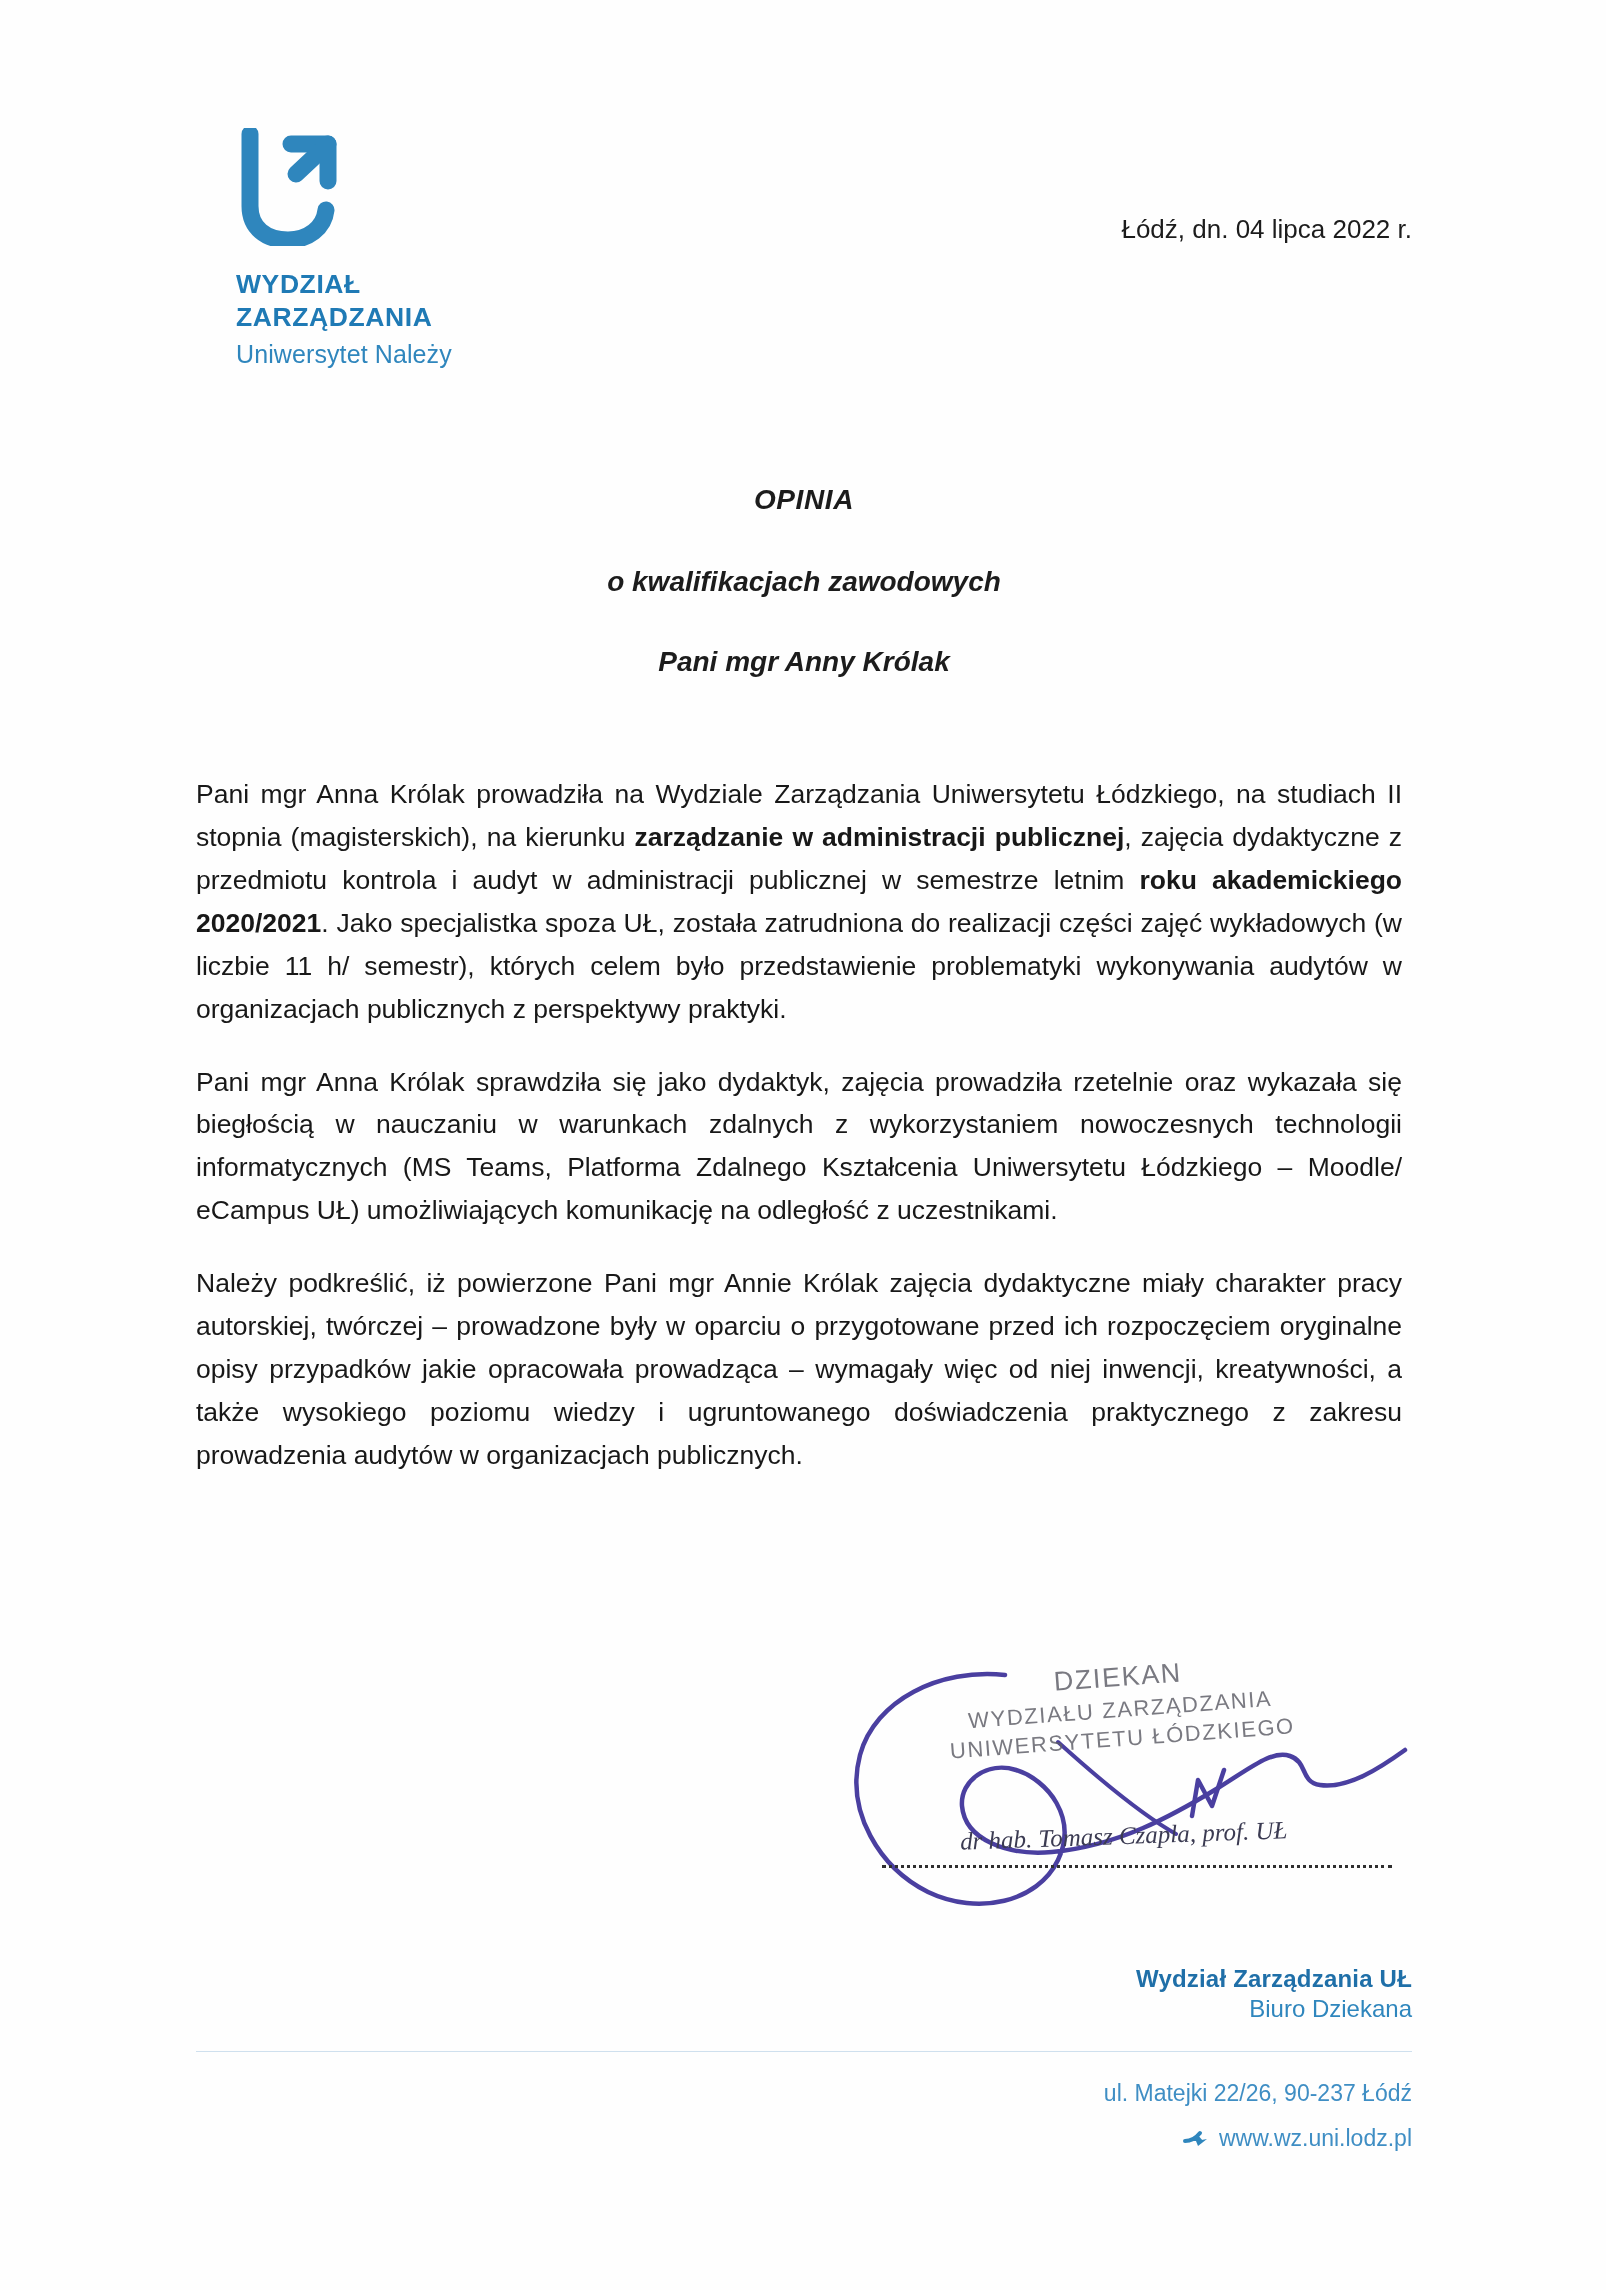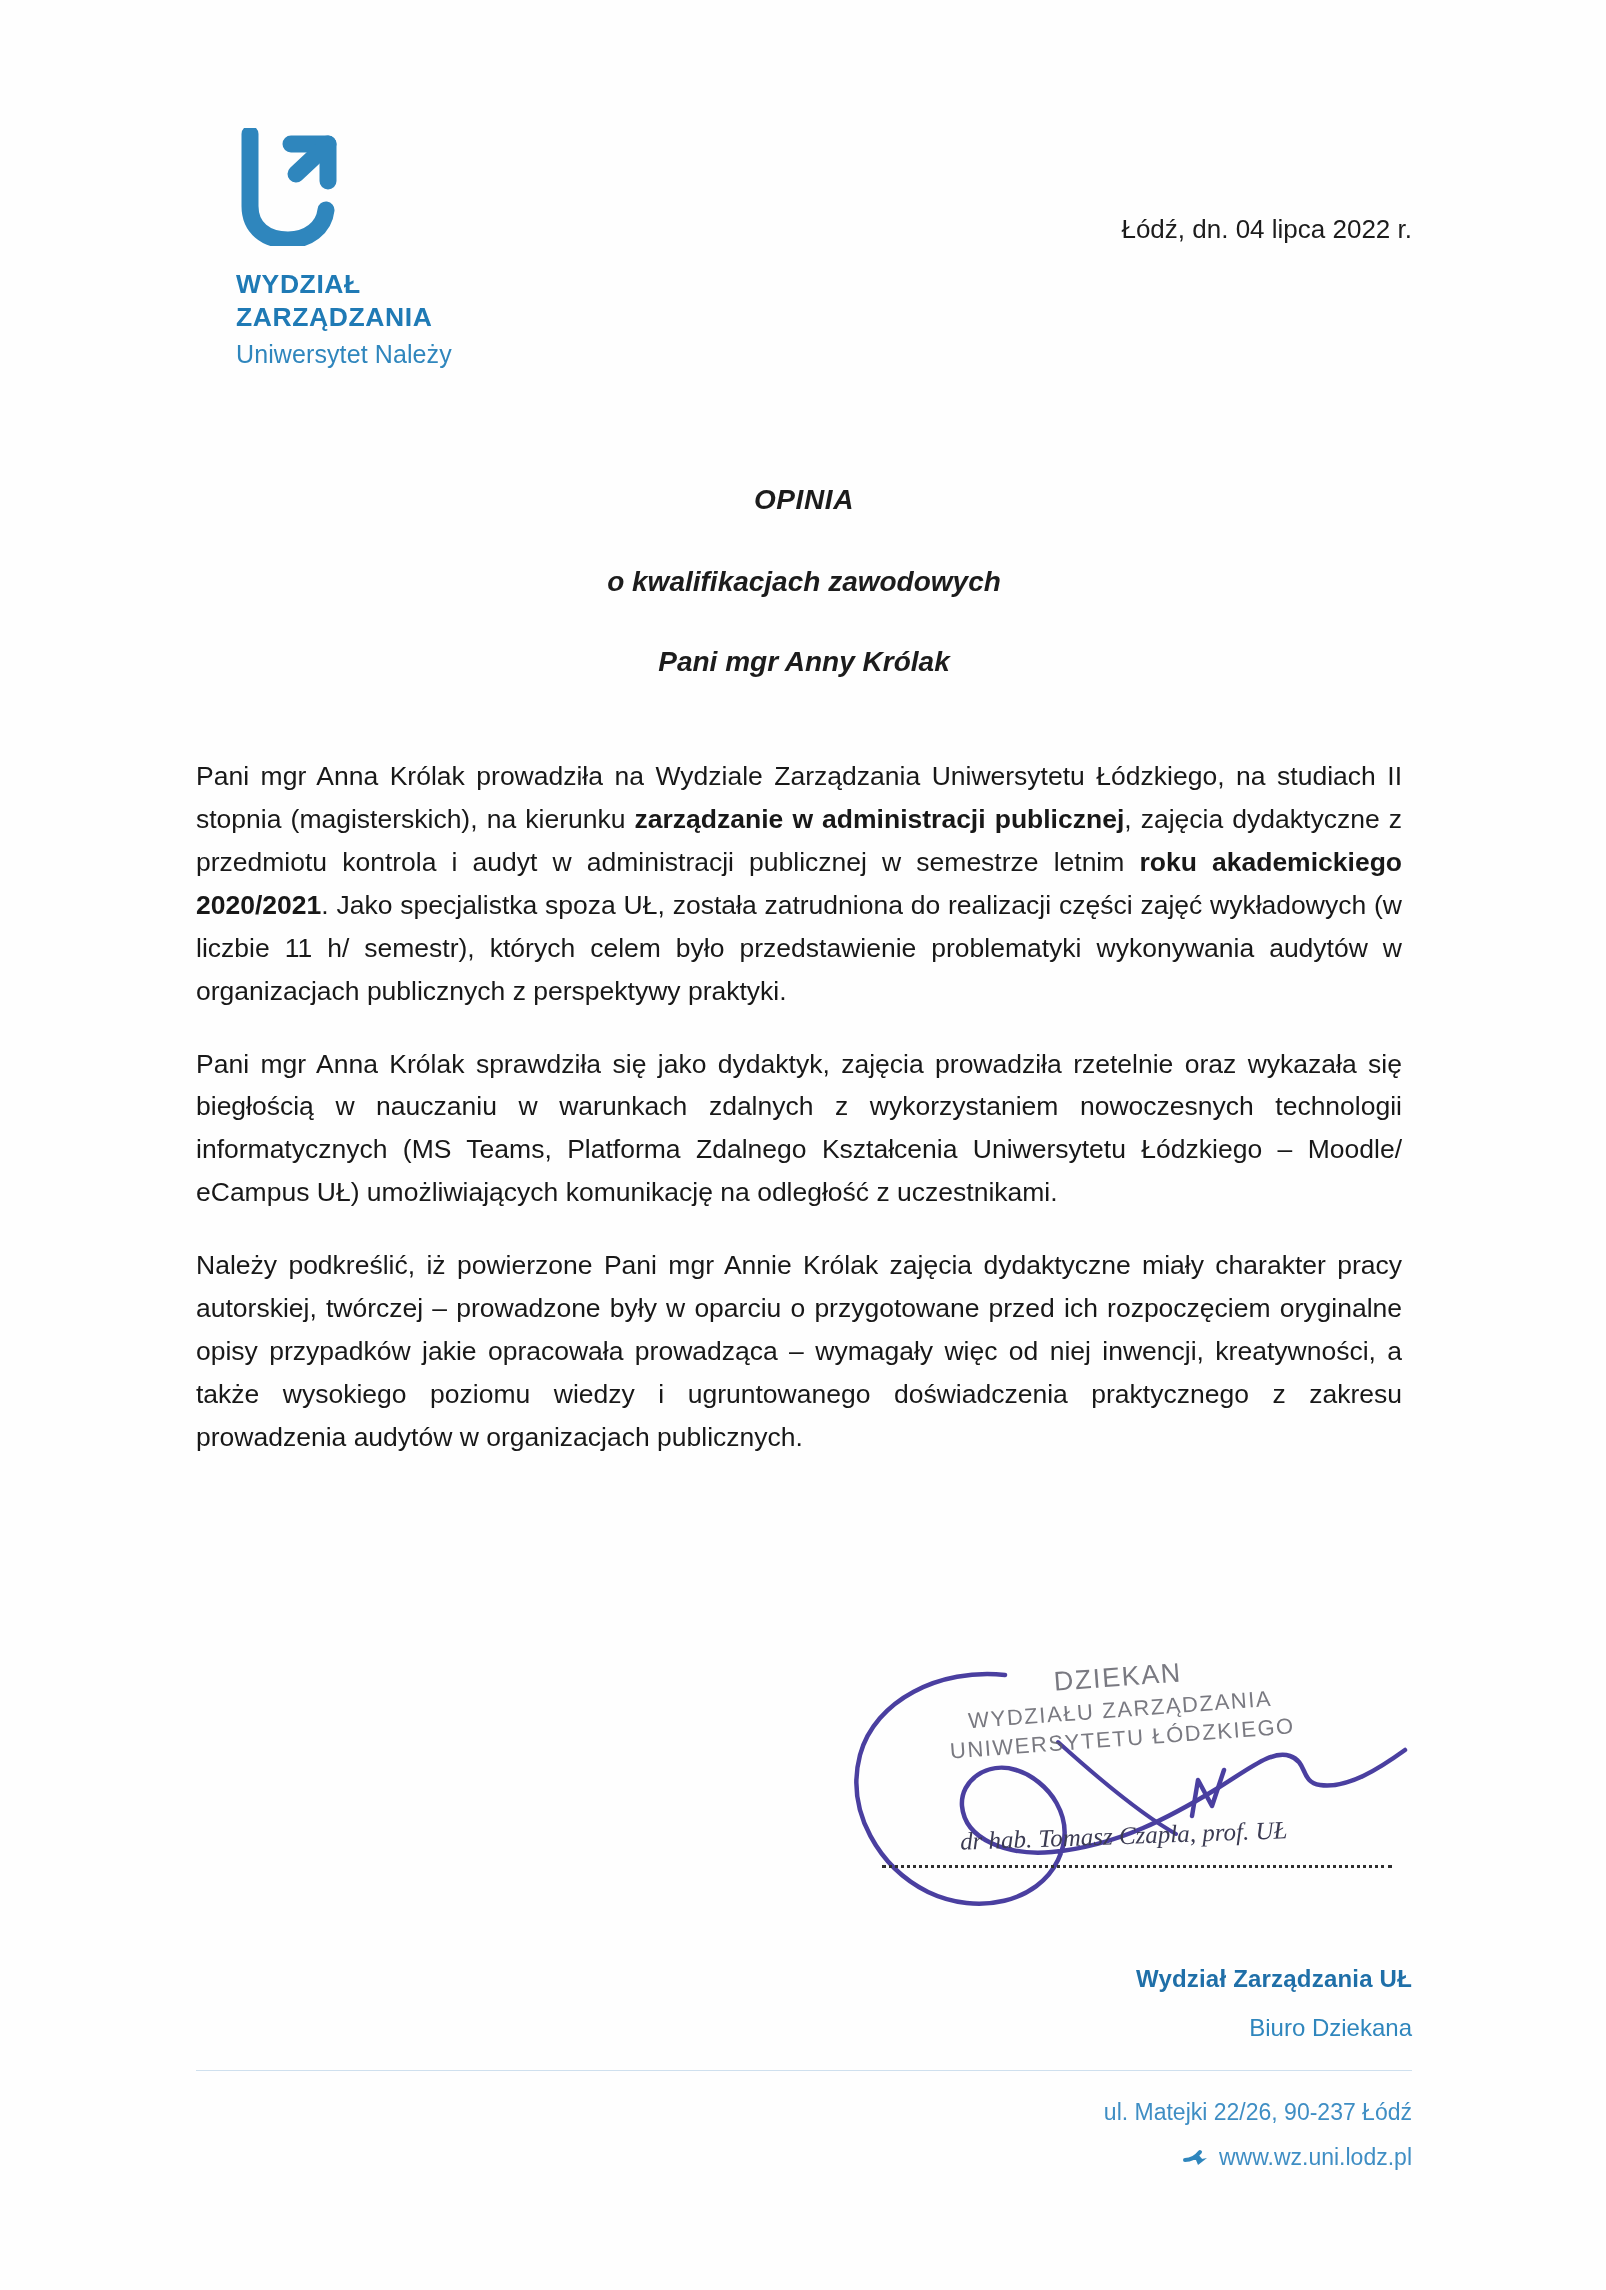--- a/index.html
+++ b/index.html
@@ -87,21 +87,21 @@
     margin-bottom: 48px;
   }
   .doc-person {
     font-weight: bold;
     font-size: 28px;
   }
 
   
   .body-copy {
     position: absolute;
-    top: 755px;
+    top: 773px;
     left: 196px;
     width: 1206px;
   }
   .para {
     font-size: 26.5px;
     line-height: 1.62;
     text-align: justify;
     text-justify: inter-word;
     margin: 0 0 30px 0;
     color: #181818;
@@ -170,21 +170,21 @@
   }
   .foot-unit {
     font-weight: bold;
     font-size: 24px;
     color: #1f6fa8;
     letter-spacing: 0.2px;
   }
   .foot-office {
     font-size: 24px;
     color: #2f86bd;
-    margin-top: 21px;
+    margin-top: 2px;
   }
   .foot-rule {
     margin-top: 28px;
     border-top: 1px solid #cfe0ee;
     width: 1216px;
   }
   .foot-contact {
     margin-top: 24px;
     position: relative;
     height: 78px;

